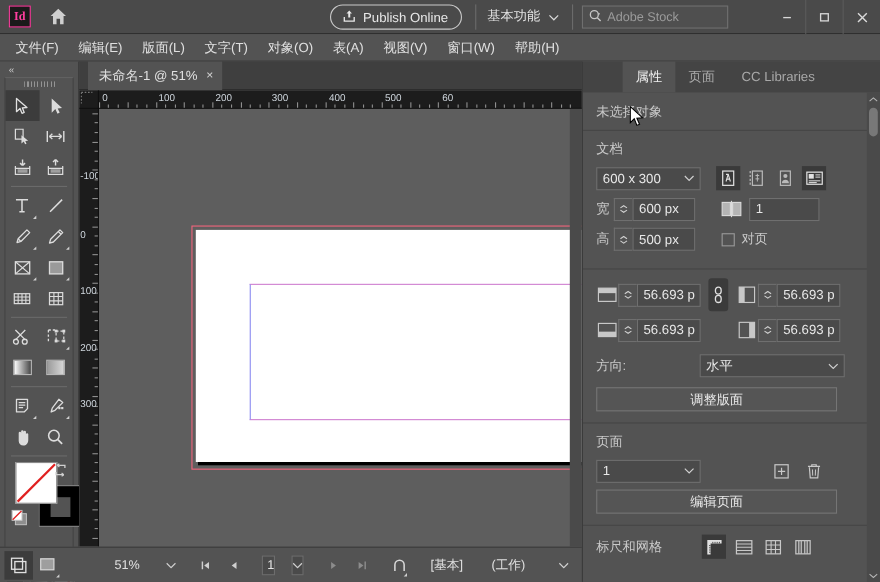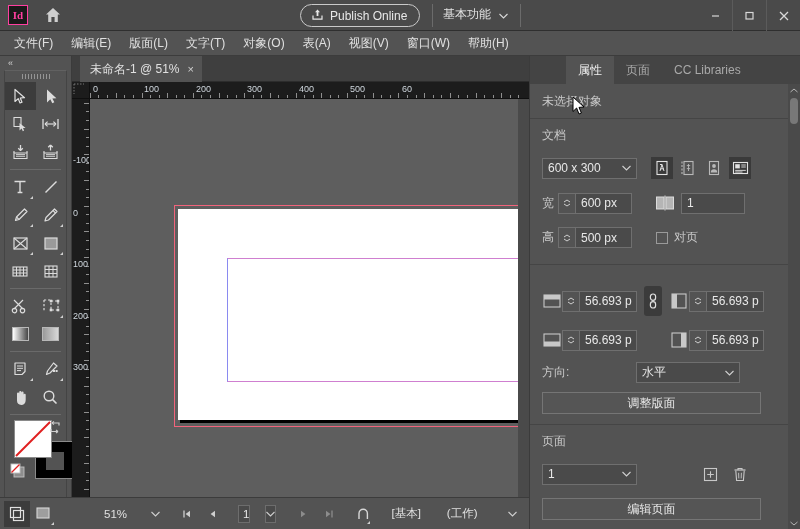--- a/index.html
+++ b/index.html
@@ -250,21 +250,21 @@
   .ptab.active { background:#535353; color:#f0f0f0; }
   .panel-body {
     position:absolute; left:0; top:28px; right:0; bottom:0; overflow:hidden;
   }
   .sel-status {
     padding:9px 10px 8px 12px; font-size:12px; color:#c9c9c9;
     border-bottom:1px solid #454545;
   }
   .sect { padding:8px 26px 10px 12px; border-bottom:1px solid #454545; position:relative; }
   .sect-title { font-size:12px; color:#c9c9c9; margin-bottom:7px; }
-  .row { display:flex; align-items:center; margin-bottom:6px;margin-top:13px; }
+  .row { display:flex; align-items:center; margin-bottom:6px; }
   .lbl { font-size:12px; color:#c9c9c9; margin-right:4px; }
   .select {
     height:21px; background:#4a4a4a; border:1px solid #6f6f6f;
     display:flex; align-items:center; justify-content:space-between;
     padding:0 5px; font-size:12px; color:#e8e8e8; cursor:pointer;
   }
   .stepper {
     width:17px; height:21px; border:1px solid #6f6f6f; border-right:none;
     background:#535353; display:flex; flex-direction:column;
     align-items:center; justify-content:center; cursor:pointer; color:#d0d0d0;
@@ -334,20 +334,30 @@
       <span>基本功能</span>
       <span>
         <svg width="9" height="6" viewBox="0 0 9 6">
             <path d="M0.5 1 L4.5 5 L8.5 1" fill="none" stroke="#d8d8d8" stroke-width="1.1"></path>
           </svg>
       </span>
     </div>
 
     <div class="tb-sep" style="left:520px"></div>
 
+    <div class="search-box">
+      <span>
+        <svg width="14" height="13" viewBox="0 0 14 13">
+          <circle cx="5.3" cy="5.3" r="3.6" fill="none" stroke="#c6c6c6" stroke-width="1.2"></circle>
+          <path d="M8.1 8.1 L11 11" stroke="#c6c6c6" stroke-width="1.3" fill="none"></path>
+          <path d="M8.6 4 L10.6 4 L9.6 5.6 Z" fill="#c6c6c6"></path>
+        </svg>
+      </span>
+      <span class="search-ph">Adobe Stock</span>
+    </div>
 
     <div class="wincontrols">
       <div class="wc">
         <svg width="11" height="11" viewBox="0 0 11 11">
             <path d="M2 6 L9 6" stroke="#d8d8d8" stroke-width="1.2"></path>
           </svg>
       </div>
       <div class="wc">
         <svg width="11" height="11" viewBox="0 0 11 11">
             <rect x="2" y="2.5" width="7" height="6.5" fill="none" stroke="#d8d8d8" stroke-width="1.2"></rect>
@@ -1004,21 +1014,21 @@
               </svg>
             <svg width="8" height="4" viewBox="0 0 8 4">
                 <path d="M1 1 L4 3 L7 1" fill="none" stroke="#d0d0d0" stroke-width="1"></path>
               </svg>
           </div>
           <div class="field" style="width:58px">56.693 p</div>
         </div>
 
         <div class="row" style="margin-top:11px">
           <span class="lbl" style="width:90px">方向:</span>
-          <div class="select" style="width:104px">
+          <div class="select" style="width:132px">
             <span>水平</span>
             <svg width="9" height="6" viewBox="0 0 9 6">
                 <path d="M0.5 1 L4.5 5 L8.5 1" fill="none" stroke="#d0d0d0" stroke-width="1.1"></path>
               </svg>
           </div>
         </div>
 
         <div class="row" style="margin-top:9px;margin-bottom:0">
           <div class="wide-btn" style="width:219px">调整版面</div>
         </div>

